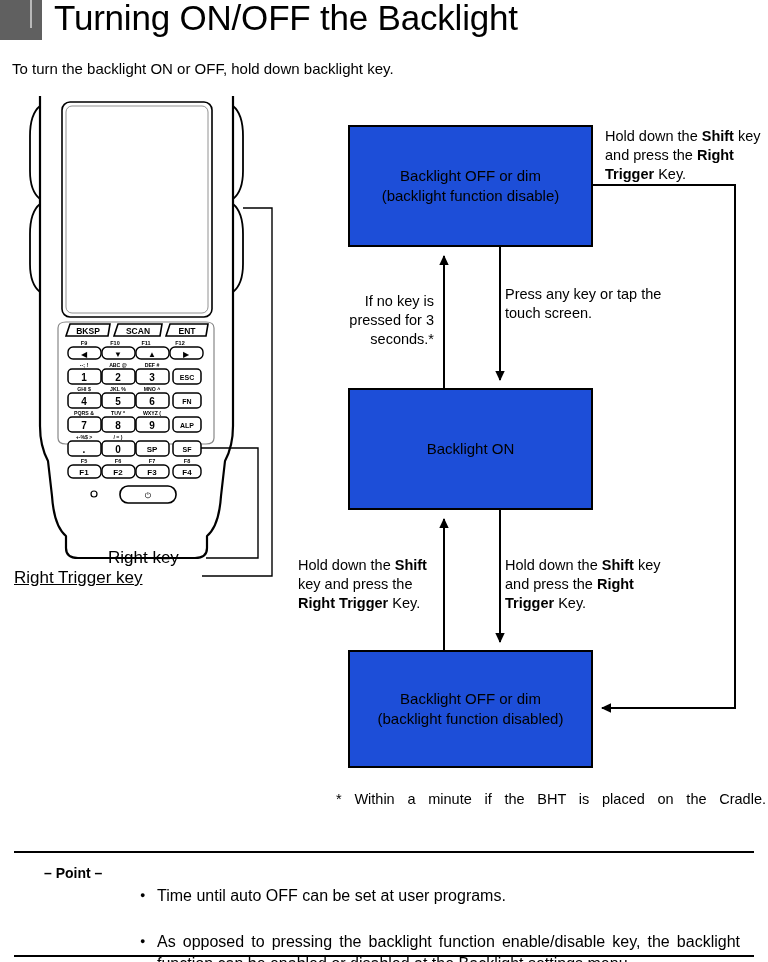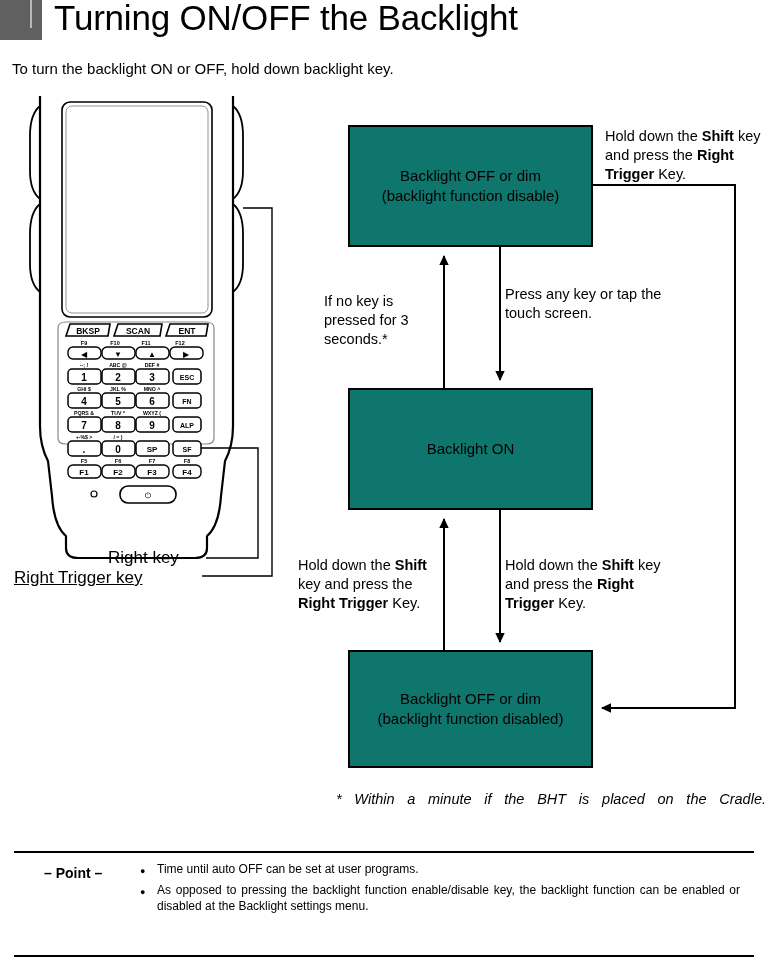--- a/index.html
+++ b/index.html
@@ -69,54 +69,53 @@
   
   .flow-svg {
     position: absolute;
     left: 0; top: 0;
     width: 768px; height: 962px;
     pointer-events: none;
   }
   .fbox {
     position: absolute;
     border: 2px solid #000;
-    background: #0f766e;
+    background: #1d4ed8;
     box-sizing: border-box;
     display: flex;
     flex-direction: column;
     align-items: center;
     justify-content: center;
     font-size: 15px;
     line-height: 1.35;
     text-align: center;
   }
   #box-top    { left: 348px; top: 125px; width: 245px; height: 122px; }
   #box-mid    { left: 348px; top: 388px; width: 245px; height: 122px; }
   #box-bottom { left: 348px; top: 650px; width: 245px; height: 118px; }
 
   .flow-label {
     position: absolute;
     font-size: 14.5px;
     line-height: 1.32;
     text-align: left;
   }
   #lbl-topright { left: 605px; top: 127px; width: 160px; }
-  #lbl-noKey    { left: 324px; top: 292px; width: 110px; }
+  #lbl-noKey    { left: 324px; top: 292px; width: 110px; text-align: right; }
   #lbl-pressAny { left: 505px; top: 285px; width: 170px; }
   #lbl-onToOff  { left: 298px; top: 556px; width: 150px; }
   #lbl-offToOn  { left: 505px; top: 556px; width: 160px; }
 
   .footnote {
     position: absolute;
     left: 336px; top: 791px;
     width: 430px;
     font-size: 14.5px;
     text-align: justify;
     text-align-last: justify;
-    font-style: italic;
   }
 
   
   .point-rule {
     position: absolute;
     left: 14px;
     width: 740px;
     height: 2px;
     background: #000;
   }
@@ -131,24 +130,25 @@
     white-space: nowrap;
   }
   .point-list {
     position: absolute;
     left: 140px; top: 861px;
     width: 600px;
   }
   .point-item {
     position: relative;
     padding-left: 17px;
-    font-size: 12px;
+    font-size: 16px;
     line-height: 1.38;
     margin-bottom: 4px;
     text-align: justify;
+    margin-top: 24px;
   }
   .point-item::before {
     content: "\25CF";
     position: absolute;
     left: 0; top: 0;
     font-size: 9px;
     line-height: 2.4;
   }
   .point-item.justified { text-align: justify; }
 </style>

